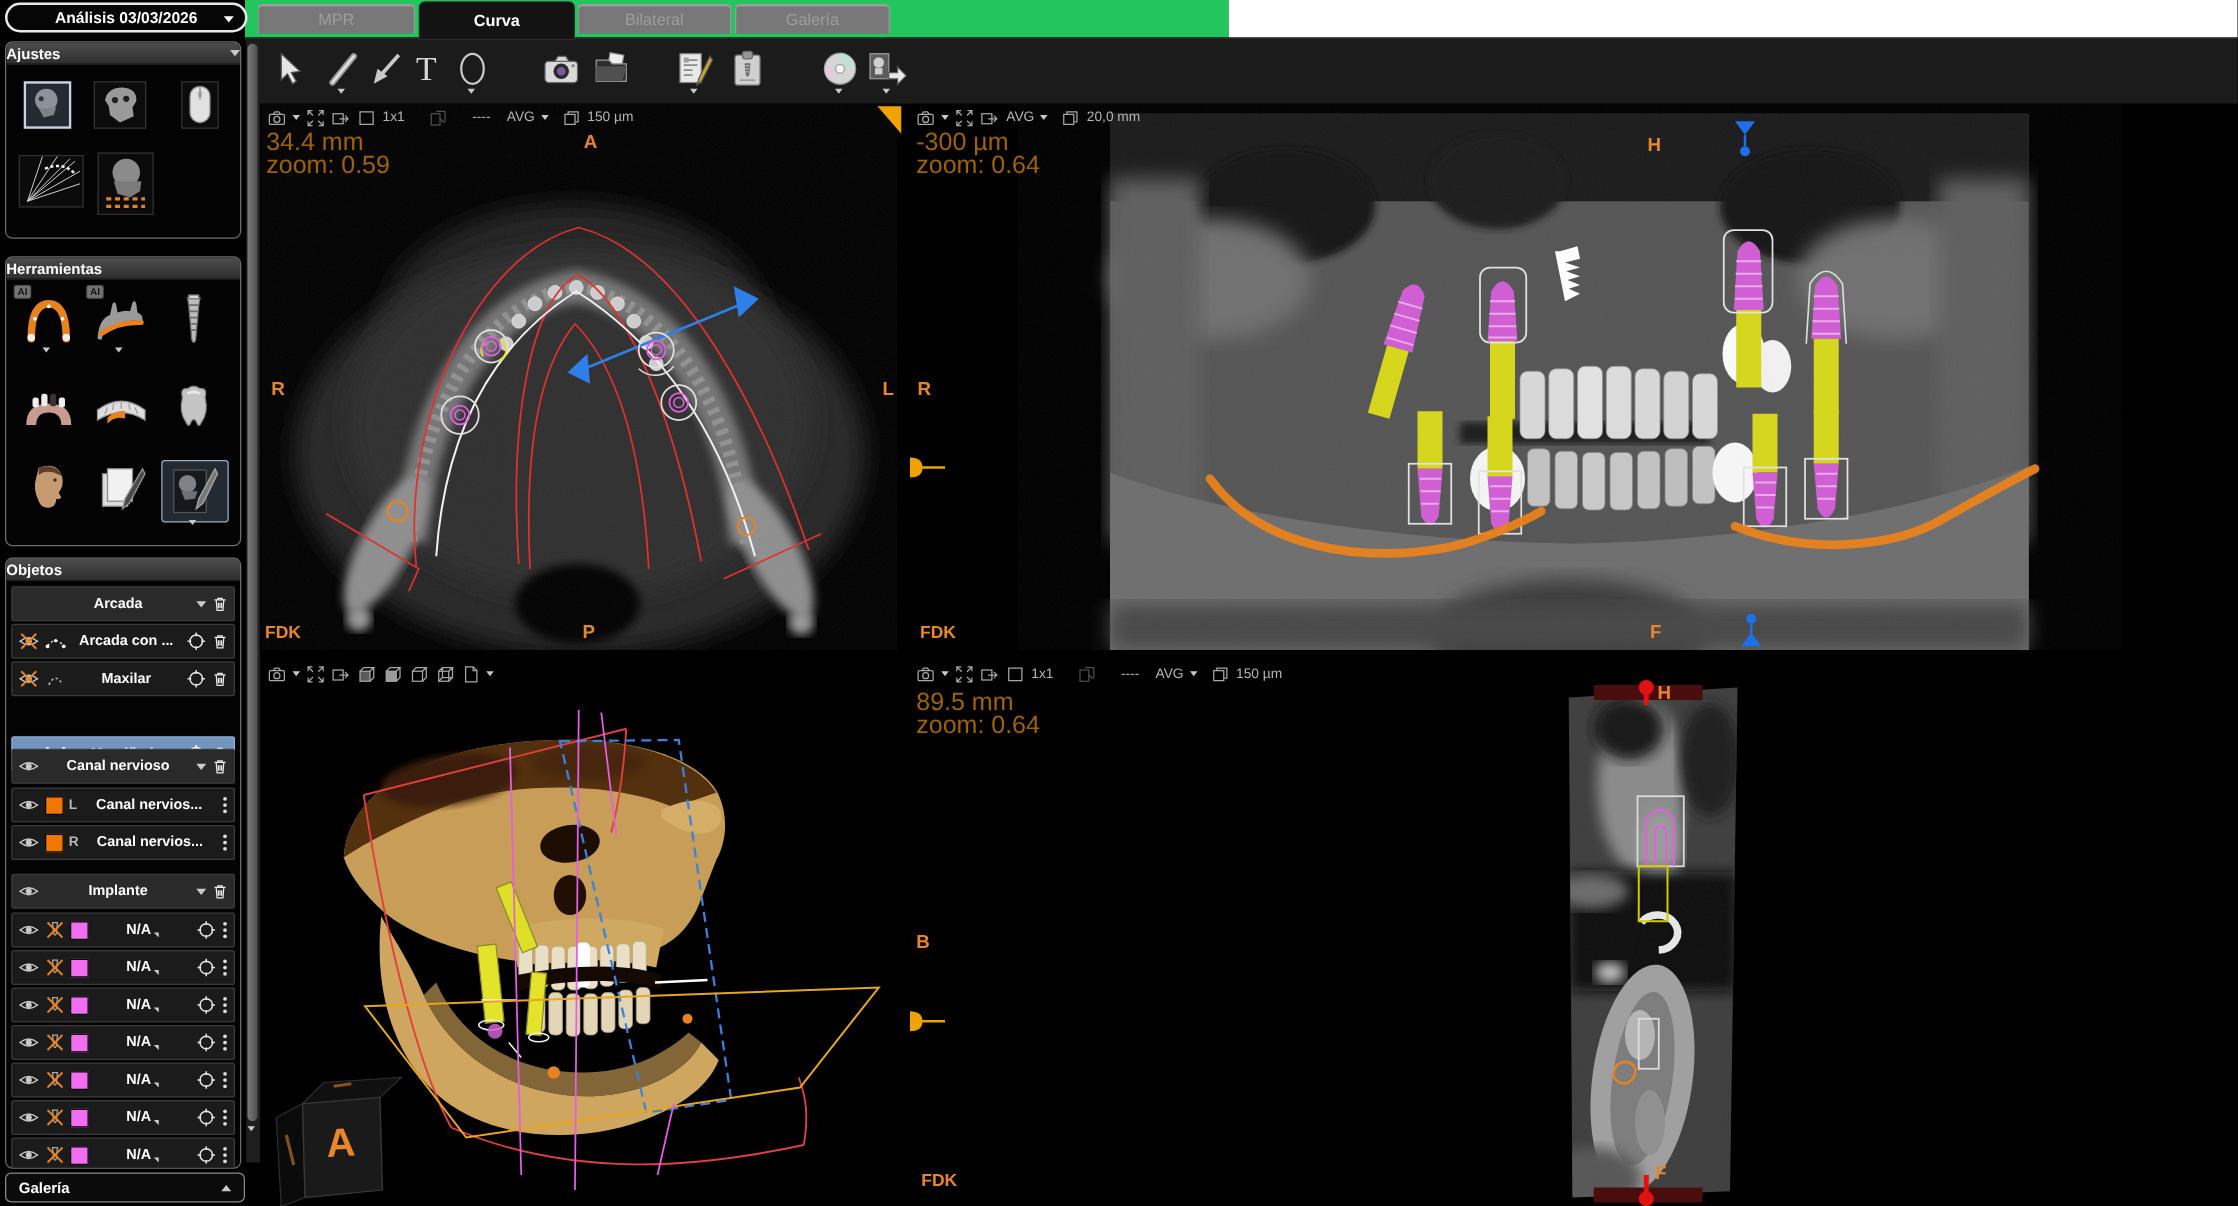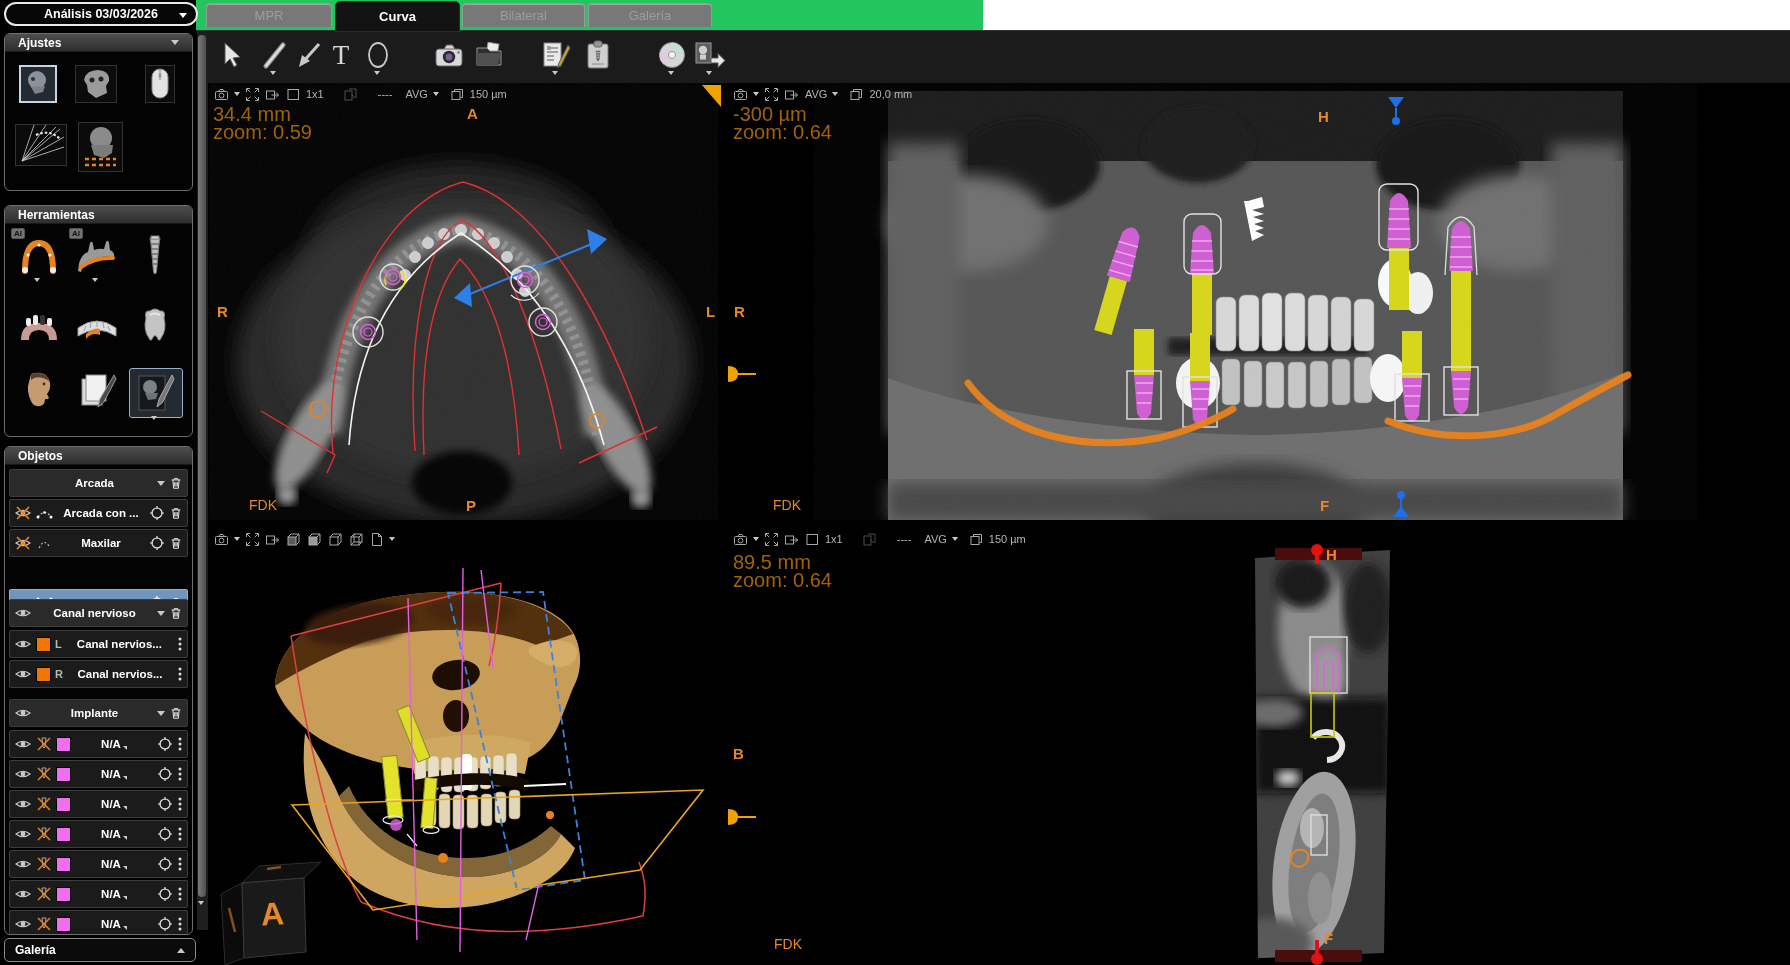--- a/index.html
+++ b/index.html
@@ -32,21 +32,21 @@
     border-top:5px solid #c9c9c9;}
   .cup{width:0;height:0;border-left:4px solid transparent;border-right:4px solid transparent;
     border-bottom:5px solid #c9c9c9;}
   .cdn.sm{border-left-width:3px;border-right-width:3px;border-top-width:4px;}
 
   
   #sidebar{position:absolute;left:0;top:30px;width:196px;height:935px;background:#000;}
   .panel{position:absolute;left:4px;width:189px;background:#030303;border:1px solid #6e6e6e;
     border-radius:6px;box-sizing:border-box;overflow:hidden;}
   .phead{height:17px;background:linear-gradient(#4d4d4d,#2e2e2e);border-bottom:1px solid #1a1a1a;
-    color:#fff;font-size:12px;font-weight:bold;display:flex;align-items:center;padding:0 13px;}
+    color:#fff;font-size:12px;font-weight:bold;display:flex;align-items:center;padding:0 0;}
   .phead .cdn{margin-left:auto;}
   .thumb{position:absolute;background:#101418;border:1px solid #333;box-sizing:border-box;cursor:pointer;}
   .thumb.sel{border:2px solid #c7d3e2;}
   .aibadge{position:absolute;left:-2px;top:-4px;background:#737373;color:#111;font-size:8px;
     font-weight:bold;padding:0 2px;border-radius:2px;border:1px solid #555;z-index:2;}
   .tool{position:absolute;width:52px;height:48px;display:flex;align-items:center;justify-content:center;cursor:pointer;}
   .tool.sel{border:1px solid #9ab0c8;background:#232a31;border-radius:3px;}
 
   
   .orow{position:absolute;left:4px;width:179px;height:28px;background:#1b1b1b;
@@ -73,21 +73,21 @@
     padding:0 10px;color:#fff;font-size:12px;font-weight:bold;cursor:pointer;}
   #galeria .cup{margin-left:auto;}
 
   
   .vp{position:absolute;background:#000;overflow:hidden;}
   .vptb{position:absolute;left:5px;top:3px;height:16px;display:flex;align-items:center;gap:5px;z-index:5;}
   .vptb .txt{color:#b5b5b5;font-size:11px;white-space:nowrap;}
   .vptb .dim{opacity:.45;}
   .measure{position:absolute;color:#a16207;font-size:20px;z-index:5;white-space:nowrap;}
   .olab{position:absolute;color:#e8872a;font-size:15px;font-weight:bold;z-index:5;}
-  .olab.algo{font-weight:normal;font-size:14px;margin-left:37px;}
+  .olab.algo{font-weight:bold;font-size:14px;}
   .cubeletter{position:absolute;color:#e8872a;font-size:32px;font-weight:bold;z-index:6;transform:rotate(-3deg);}
   #corner-flag{position:absolute;left:702px;top:85px;width:0;height:0;z-index:6;
     border-top:22px solid #f0a200;border-left:19px solid transparent;}
   .spin{position:absolute;z-index:6;}
 </style>
 </head>
 <body>
 
 <div id="app">
 

